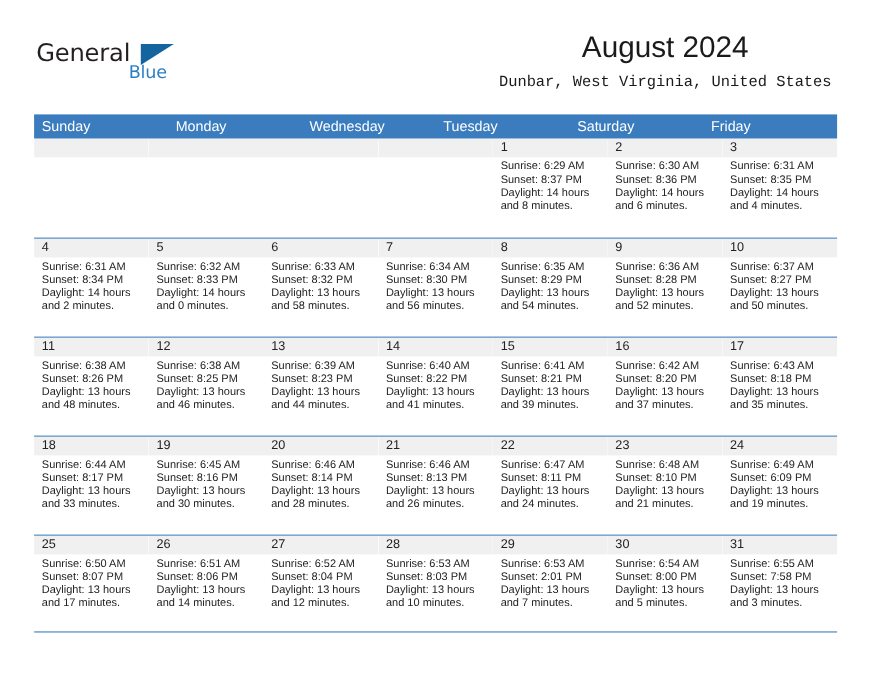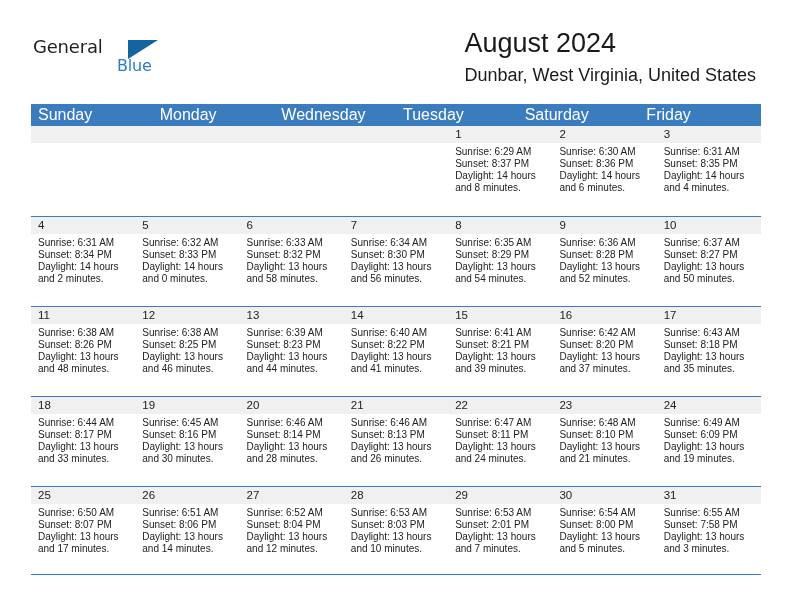--- a/index.html
+++ b/index.html
@@ -33,21 +33,21 @@
     position: absolute;
     left: 33px;
     top: 36px;
     width: 150px;
     height: 48px;
   }
   .logo-general {
     position: absolute;
     left: 0;
     top: 0;
-    font-size: 18px;
+    font-size: 22px;
     letter-spacing: -0.2px;
     color: #231f20;
     font-family: "DejaVu Sans", sans-serif;
     font-weight: 400;
   }
   .logo-blue {
     position: absolute;
     left: 56px;
     top: 20px;
     font-size: 16px;
@@ -64,57 +64,57 @@
     width: 0;
     height: 0;
     border-left: 30px solid #1464a0;
     border-bottom: 19px solid transparent;
   }
 
   .title-block {
     position: absolute;
     right: 36px;
     top: 26px;
-    text-align: left;
+    text-align: center;
   }
   .cal-title {
     font-size: 27px;
     font-weight: 400;
     color: #1a1a1a;
     line-height: 34px;
     white-space: nowrap;
     font-family: "Liberation Sans", sans-serif;
   }
   .cal-subtitle {
     margin-top: 6px;
-    font-size: 18px;
+    font-size: 14px;
     font-weight: 400;
     color: #1a1a1a;
     line-height: 18px;
     white-space: nowrap;
-    font-family: Liberation Sans, sans-serif;
+    font-family: Liberation Mono, monospace;
   }
 
   
   .calendar {
     position: absolute;
     left: 31px;
     top: 104px;
     width: 730px;
   }
   .dow-row {
     display: flex;
     width: 730px;
     height: 22px;
     background: #3a7cbe;
   }
   .dow-cell {
     flex: 1 1 0;
     color: #ffffff;
-    font-size: 16px;
+    font-size: 13px;
     line-height: 22px;
     padding-left: 7px;
     box-sizing: border-box;
     white-space: nowrap;
     overflow: hidden;
   }
 
   .week-row {
     display: flex;
     width: 730px;

